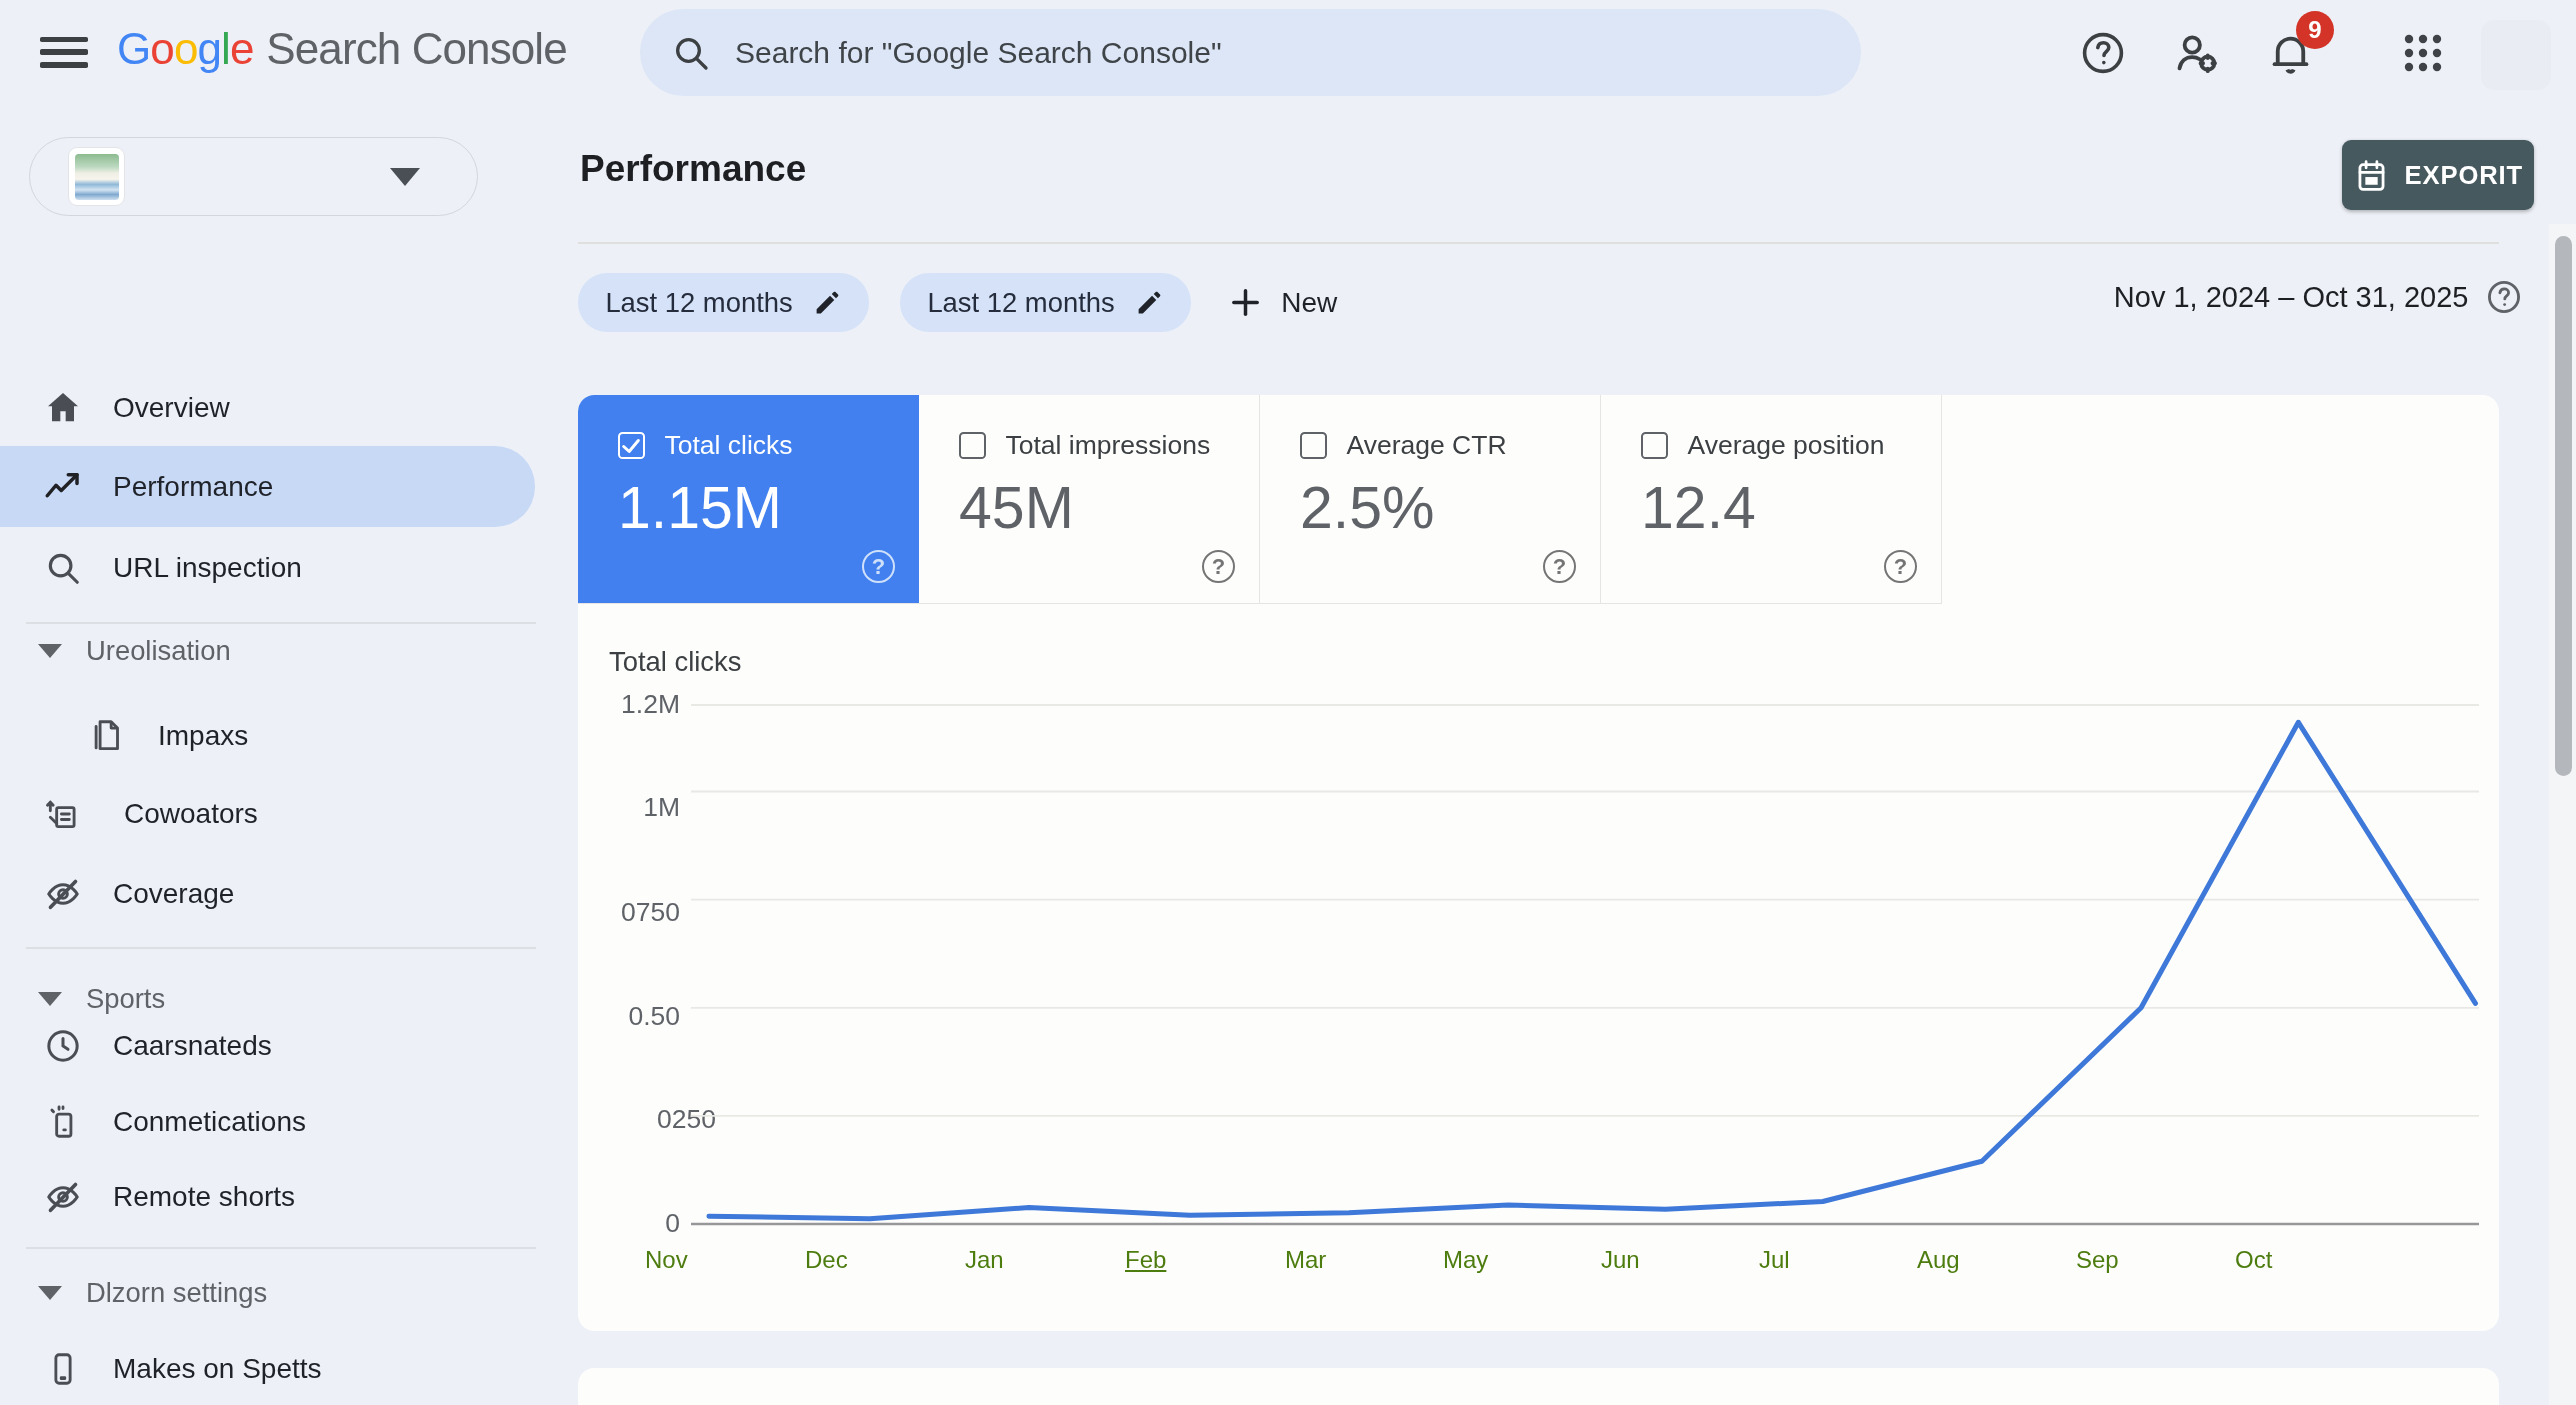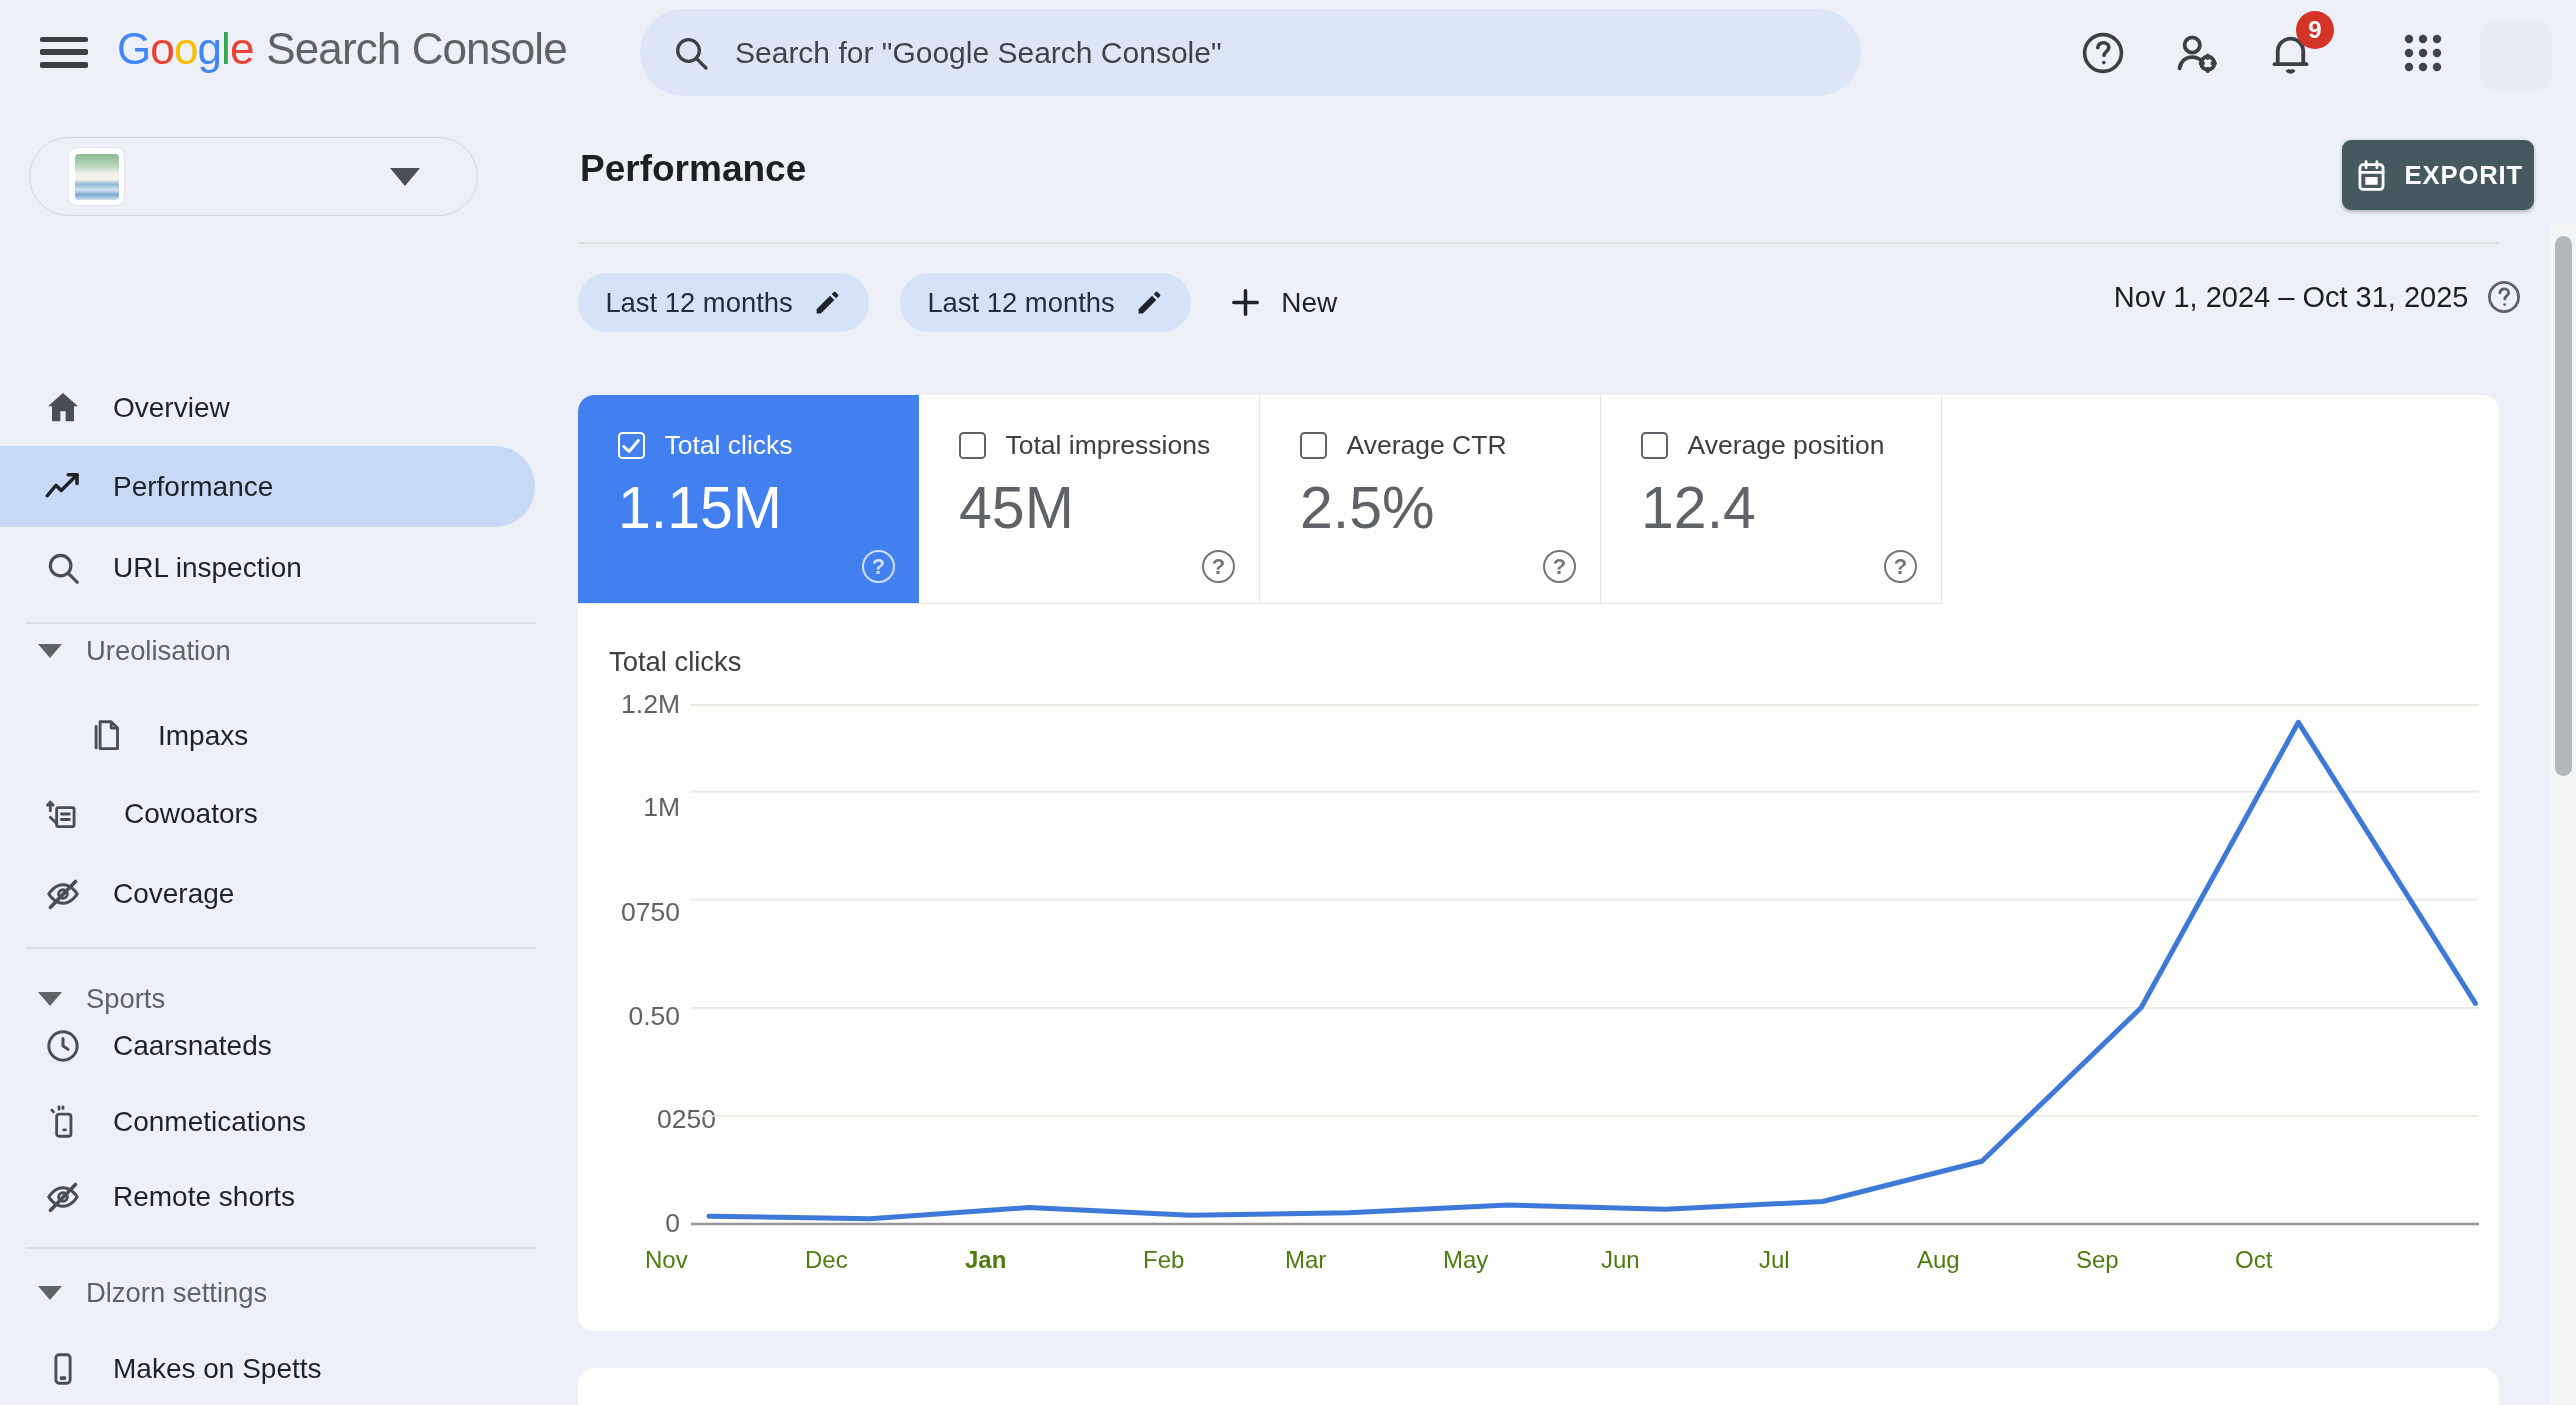--- a/index.html
+++ b/index.html
@@ -85,21 +85,21 @@
   .qmark { position:absolute; right:24px; bottom:20px; width:33px; height:33px; border:2.7px solid #757575;
            border-radius:50%; color:#757575; font-size:22px; font-weight:700;
            display:flex; align-items:center; justify-content:center; }
   .card.blue .qmark { border-color:#cfe0fb; color:#cfe0fb; }
 
   .chart-region { position:relative; width:1921px; height:727px; }
   .legend { position:absolute; left:31px; top:42px; font-size:27.4px; color:#3c4043; }
   .ytick { position:absolute; left:0; width:102px; text-align:right; font-size:26.5px; color:#5f6368; }
   .yt0{top:85px;} .yt1{top:188px;} .yt2{top:293px;} .yt3{top:397px;} .yt4{top:500px;margin-left:36px;} .yt5{top:604px;}
   .xtick { position:absolute; top:642px; width:128px; text-align:left; font-size:24px; color:#4d7c0f; }
-  .xt0{left:67px;} .xt1{left:227px;} .xt2{left:387px;font-weight:bold;} .xt3{left:565px;} .xt4{left:707px;}
+  .xt0{left:67px;} .xt1{left:227px;} .xt2{left:387px;} .xt3{left:547px;text-decoration:underline;} .xt4{left:707px;}
   .xt5{left:865px;} .xt6{left:1023px;} .xt7{left:1181px;} .xt8{left:1339px;} .xt9{left:1498px;} .xt10{left:1657px;}
   .plot { position:absolute; left:113px; top:101px; width:1788px; height:519px; overflow:visible; }
 
   .bottom-panel { position:absolute; left:578px; top:1368px; width:1921px; height:38px;
                   background:#fdfdfc; border-radius:16.5px 16.5px 0 0; }
 
   
   .sb-track { position:absolute; left:2549px; top:224px; width:27.4px; height:1181px; background:#f4f5f7; }
   .sb-thumb { position:absolute; left:2555px; top:236px; width:17.4px; height:540px; background:#b4b7bb; border-radius:9.1px; cursor:pointer; }
 </style>

